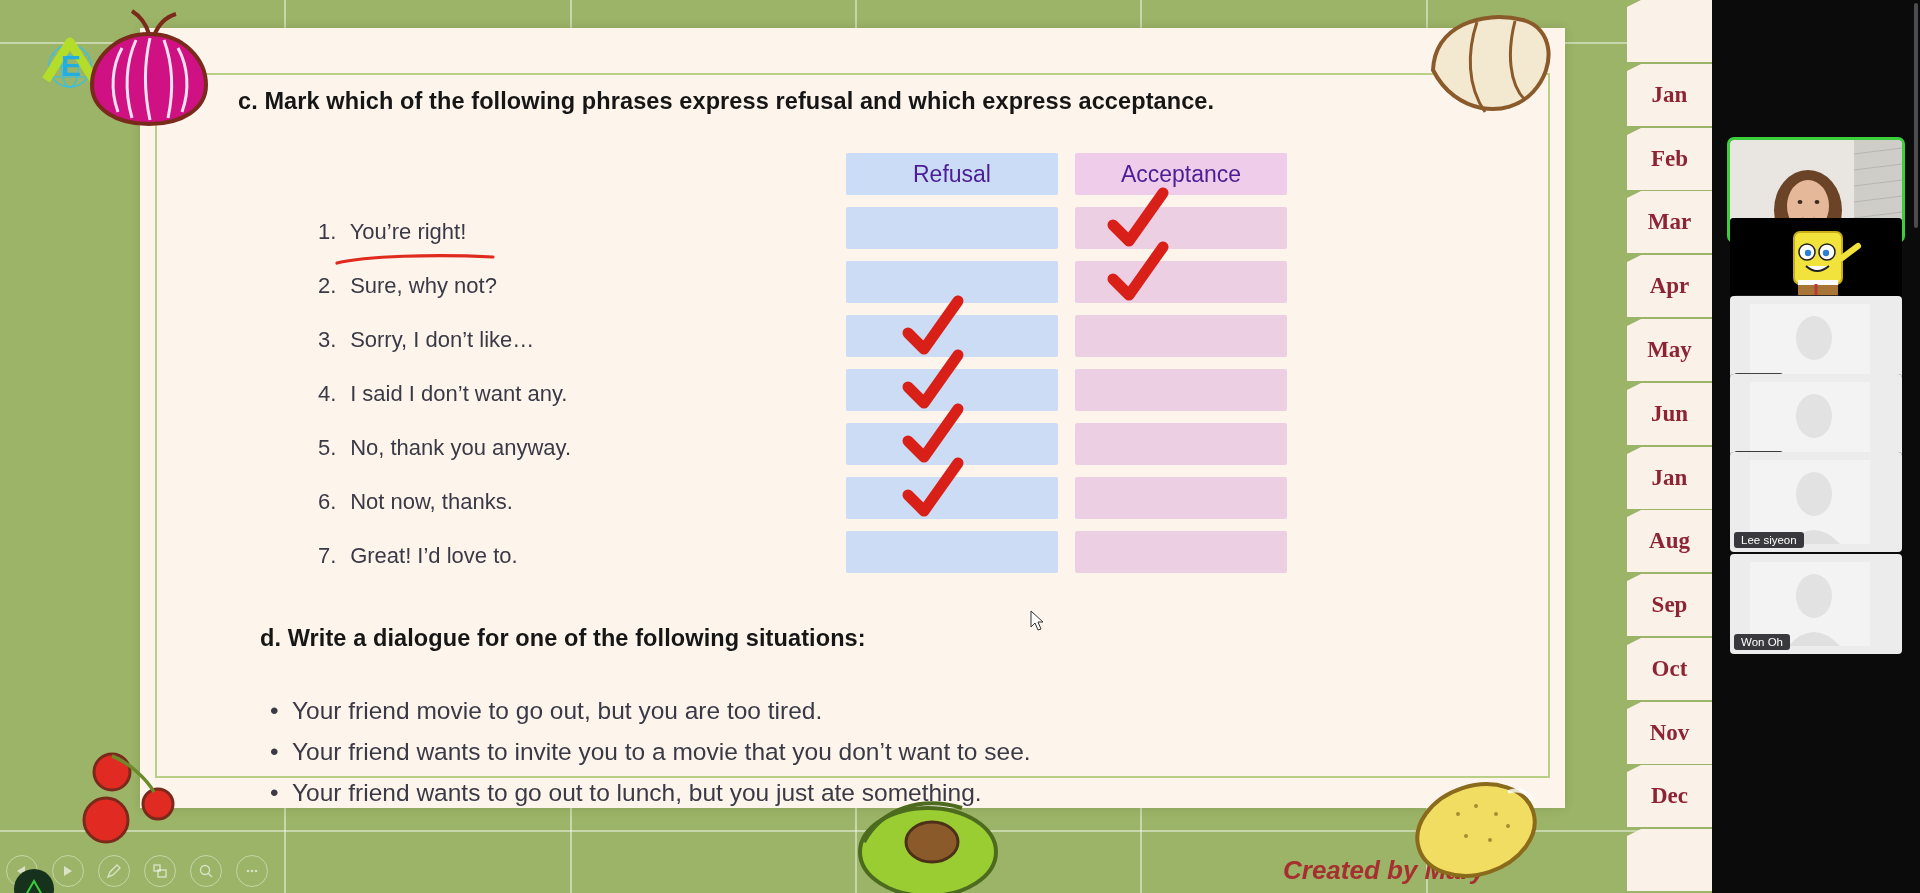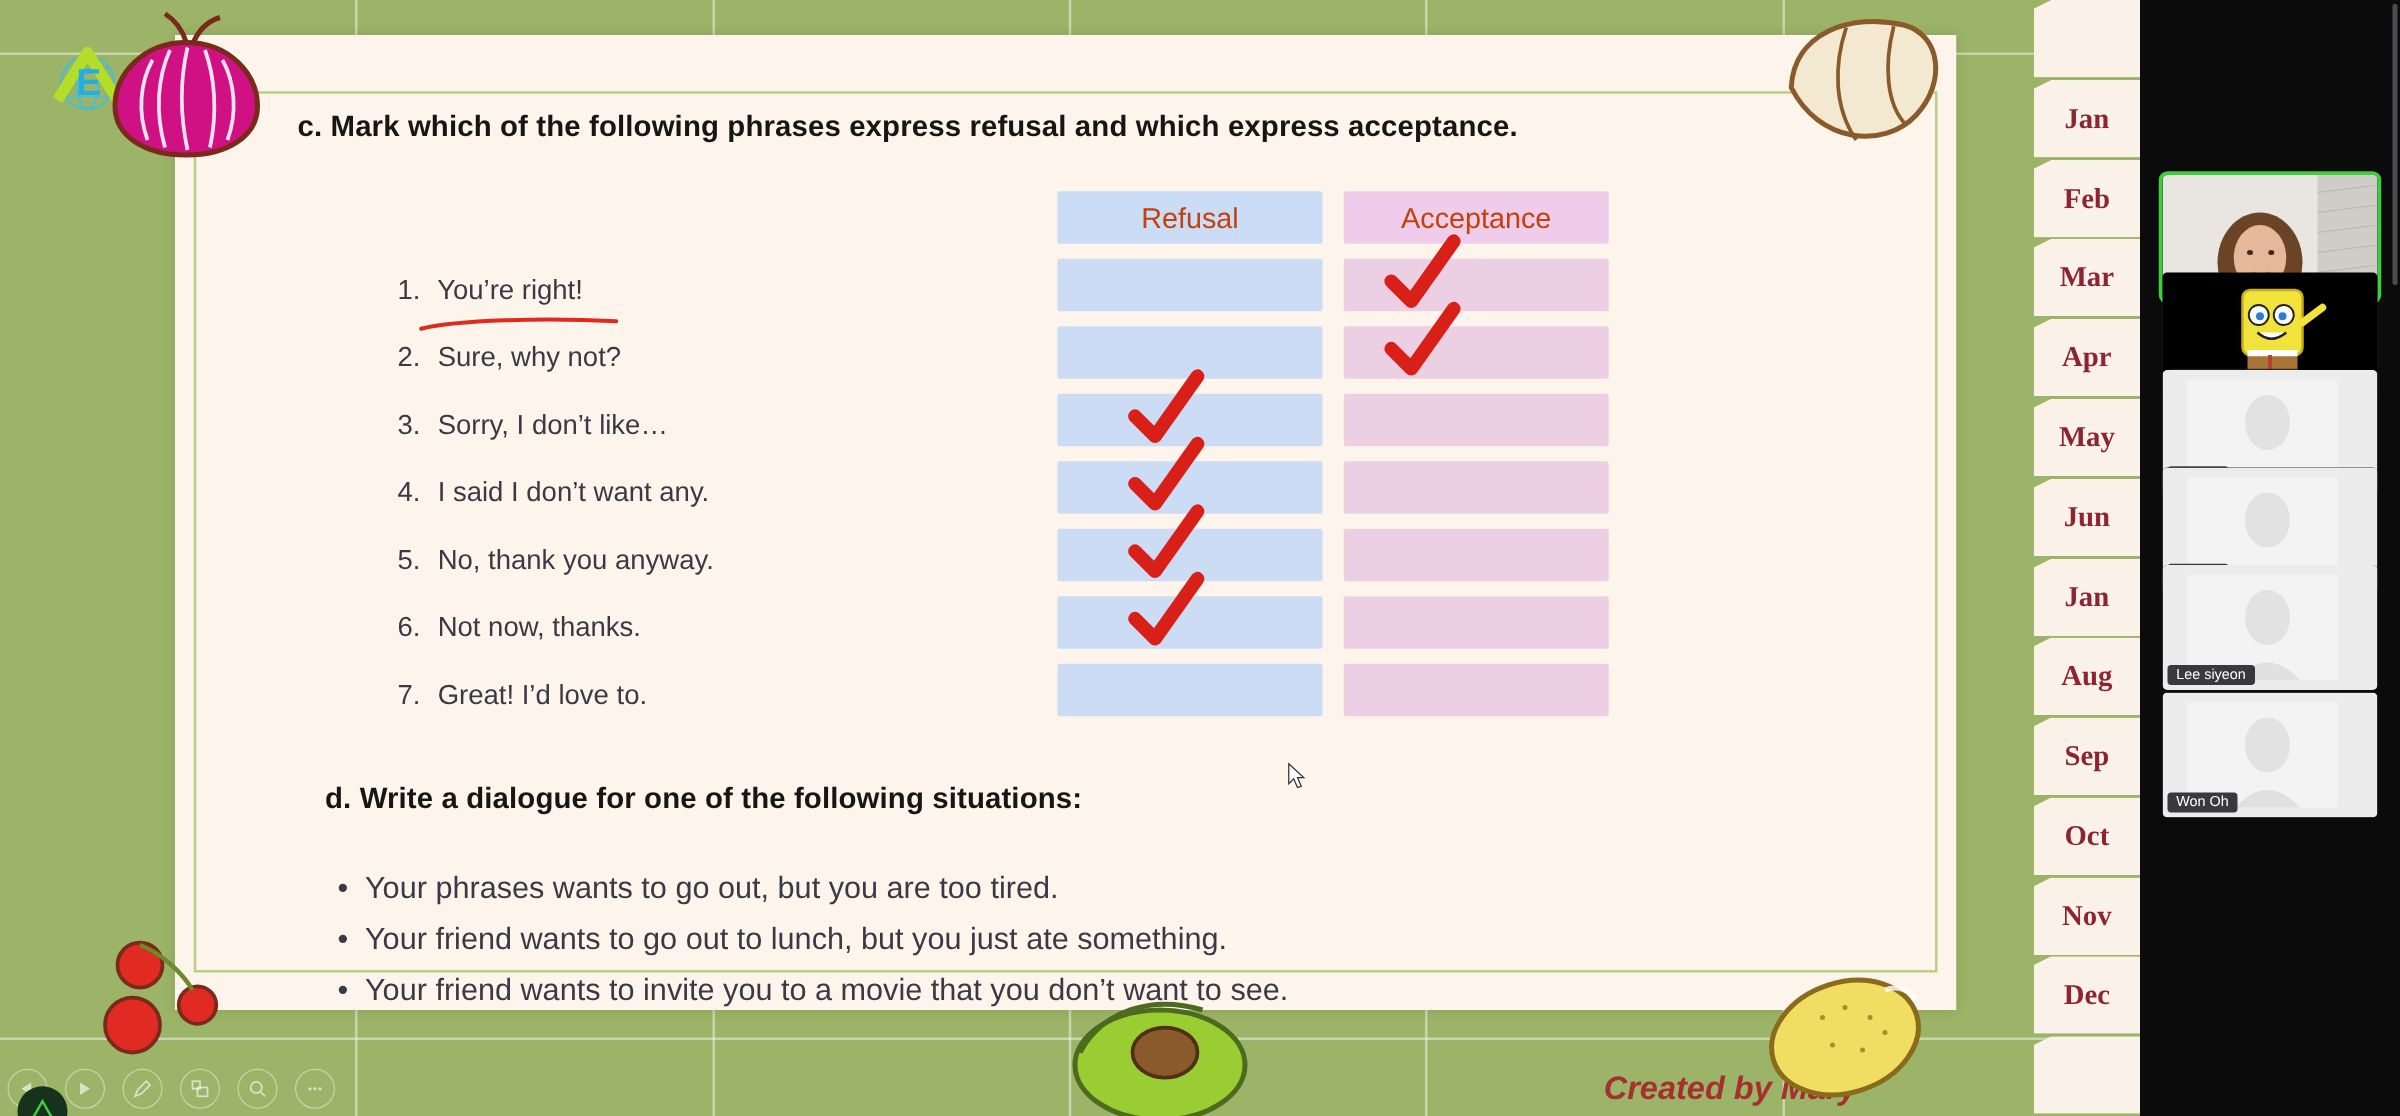--- a/index.html
+++ b/index.html
@@ -22,21 +22,21 @@
   .phrase-list{position:absolute;left:318px;top:205px;width:460px;}
   .phrase{height:54px;line-height:54px;font-size:22px;color:#3a3a46;white-space:nowrap;position:relative;}
   .phrase .num{display:inline-block;min-width:26px;}
   .red-underline{position:absolute;left:335px;top:252px;width:162px;height:14px;pointer-events:none;}
 
   
   .col{position:absolute;width:212px;}
   .col-refusal{left:846px;top:153px;}
   .col-acceptance{left:1075px;top:153px;}
   .cell{height:42px;margin-bottom:12px;border-radius:2px;position:relative;}
-  .cell.head{display:flex;align-items:center;justify-content:center;font-size:23px;color:#c2410c;}
+  .cell.head{display:flex;align-items:center;justify-content:center;font-size:23px;color:#4c1d95;}
   .c-blue{background:#ccdcf5;}
   .c-pink{background:#edcfe4;}
   .c-blue.head{background:#cbdcf6;}
   .c-pink.head{background:#eeccea;}
   .check{position:absolute;width:70px;height:70px;pointer-events:none;}
 
   
   .bullets{position:absolute;left:270px;top:690px;}
   .bullet{font-size:24.5px;color:#3a3a46;line-height:41px;white-space:nowrap;}
   .bullet .dot{display:inline-block;width:22px;}
@@ -152,23 +152,23 @@
         </div>
         <div class="cell c-pink"></div>
         <div class="cell c-pink"></div>
         <div class="cell c-pink"></div>
         <div class="cell c-pink"></div>
         <div class="cell c-pink"></div>
       </div>
 
     <div class="heading-d">d. Write a dialogue for one of the following situations:</div>
     <div class="bullets" id="bullets">
-        <div class="bullet"><span class="dot">•</span><span>Your phrases wants to go out, but you are too tired.</span></div>
+        <div class="bullet"><span class="dot">•</span><span>Your friend movie to go out, but you are too tired.</span></div>
+        <div class="bullet"><span class="dot">•</span><span>Your friend wants to invite you to a movie that you don’t want to see.</span></div>
         <div class="bullet"><span class="dot">•</span><span>Your friend wants to go out to lunch, but you just ate something.</span></div>
-        <div class="bullet"><span class="dot">•</span><span>Your friend wants to invite you to a movie that you don’t want to see.</span></div>
       </div>
 
     <div class="signature">Created by Mary</div>
 
     <svg class="logo" viewBox="0 0 72 72">
       <circle cx="34" cy="38" r="21" fill="none" stroke="#3cc0e0" stroke-width="1.4"></circle>
       <ellipse cx="34" cy="38" rx="8.5" ry="21" fill="none" stroke="#3cc0e0" stroke-width="1.4"></ellipse>
       <line x1="13" y1="38" x2="55" y2="38" stroke="#3cc0e0" stroke-width="1.4"></line>
       <line x1="16" y1="27" x2="52" y2="27" stroke="#3cc0e0" stroke-width="1.2"></line>
       <line x1="16" y1="49" x2="52" y2="49" stroke="#3cc0e0" stroke-width="1.2"></line>

